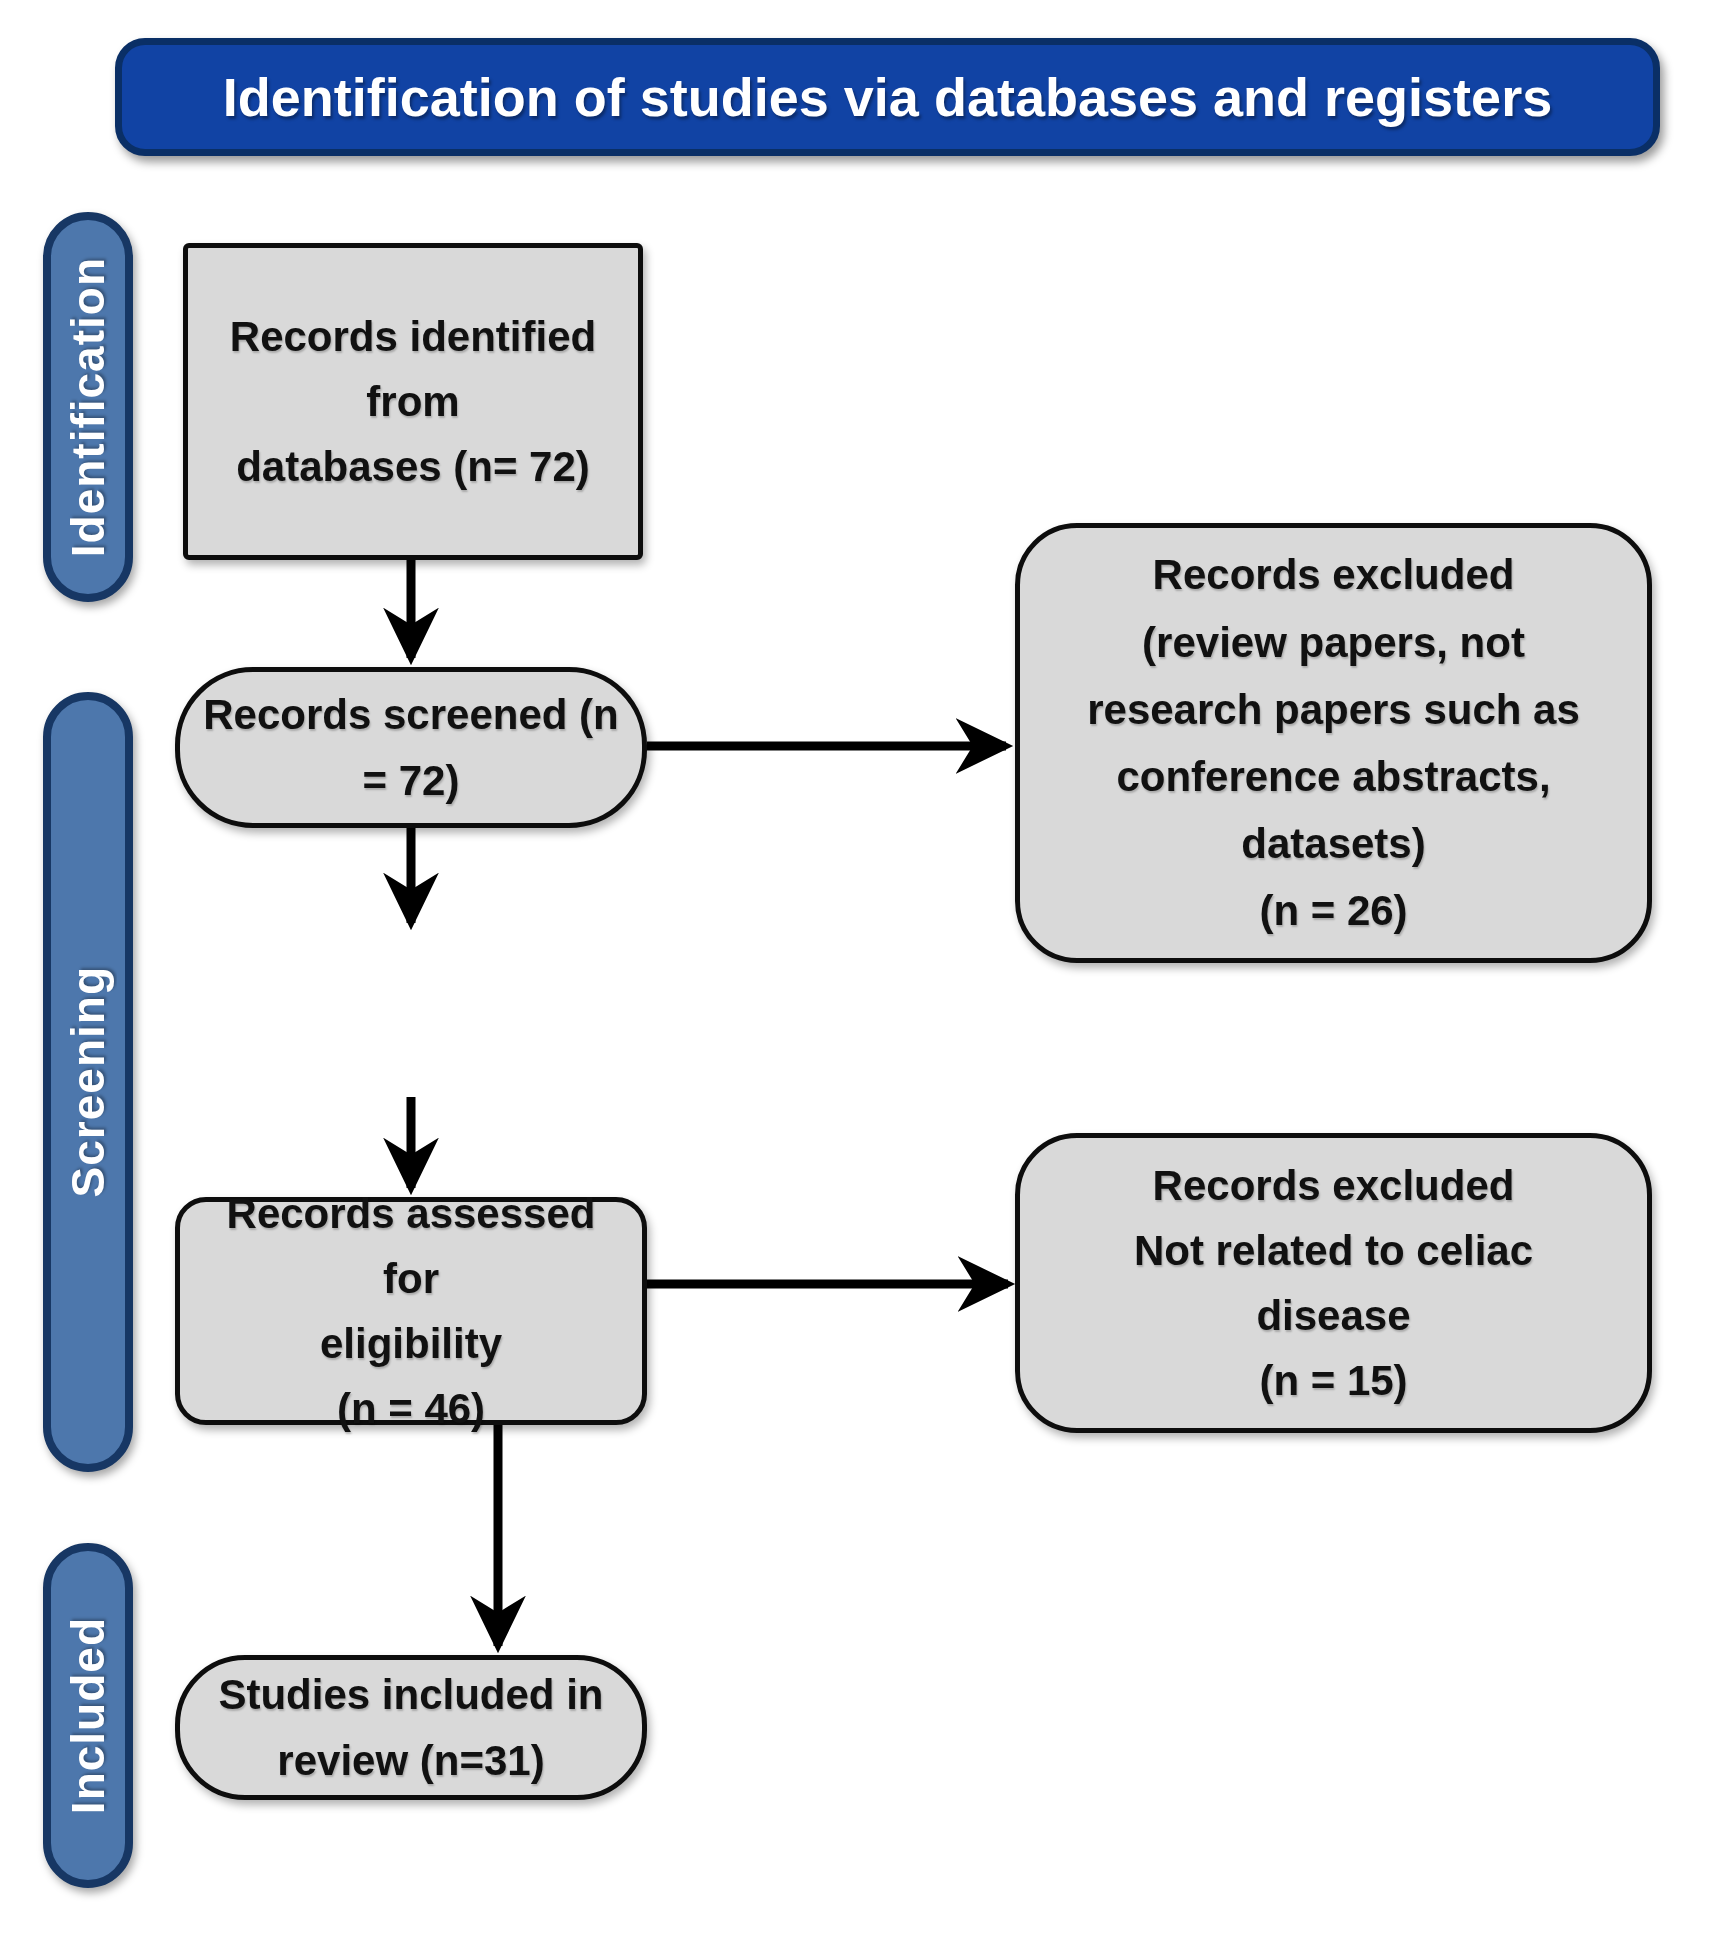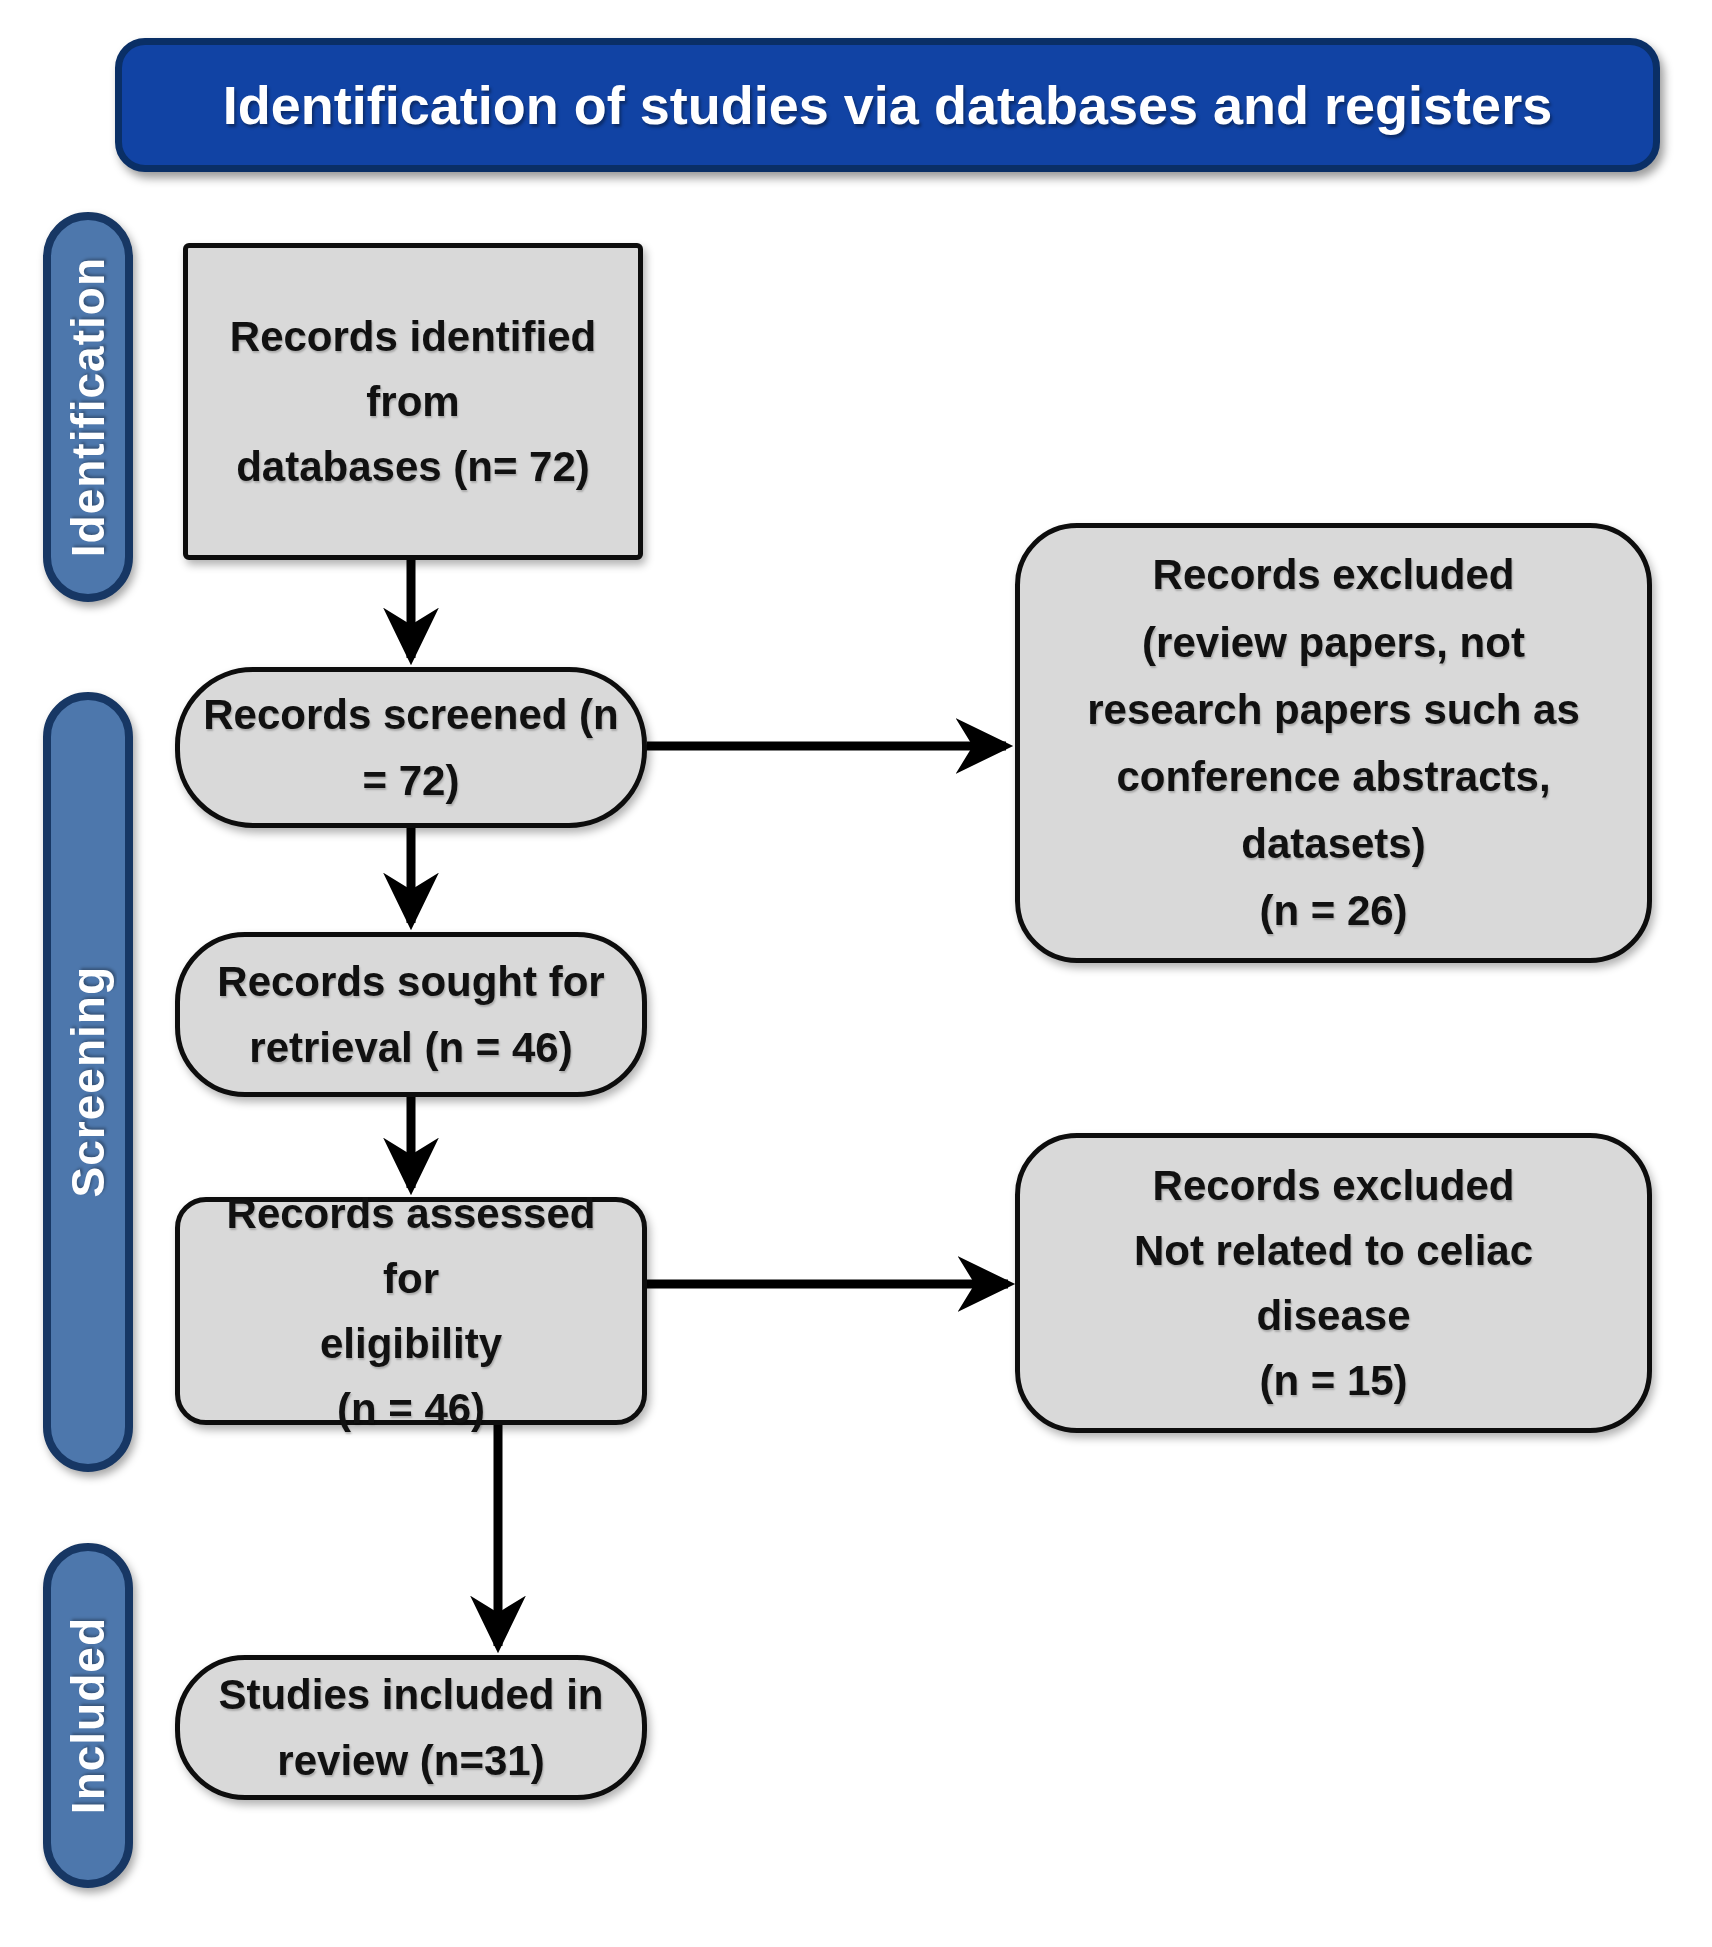--- a/index.html
+++ b/index.html
@@ -2,21 +2,21 @@
 <html style="--banner-fill: #1143a4; --banner-border: #0a2f66; --stage-fill: #4d77ac; --stage-border: #173764; --box-fill: #d9d9d9; --box-border: #0d0d0d; --box-text: #111111; --arrow: #000000;"><head>
 <meta charset="utf-8">
 <style>
   html,body{margin:0;padding:0;background:#ffffff;}
   body{font-family:"Liberation Sans","DejaVu Sans",sans-serif;}
   .canvas{position:relative;width:1712px;height:1947px;background:#ffffff;overflow:hidden;}
 
   .arrows{position:absolute;left:0;top:0;width:1712px;height:1947px;pointer-events:none;}
 
   .banner{
-    position:absolute;left:115px;top:38px;width:1545px;height:134px;
+    position:absolute;left:115px;top:38px;width:1545px;height:118px;
     background:var(--banner-fill,#1143a4);
     border:7px solid var(--banner-border,#0a2f66);
     border-radius:30px;box-sizing:border-box;
     display:flex;align-items:center;justify-content:center;
     color:#ffffff;font-weight:bold;font-size:54px;
     text-shadow:2px 3px 3px rgba(0,0,0,0.35);
     box-shadow:4px 6px 10px rgba(0,0,0,0.40);
   }
 
   .stage-pill{
@@ -103,24 +103,20 @@
 
   <div class="gbox box-excluded-screening">
     <span class="label">Records excluded
 (review papers, not
 research papers such as
 conference abstracts,
 datasets)
 (n = 26)</span>
   </div>
 
-  <div class="gbox box-sought">
-    <span class="label">Records sought for
-retrieval (n = 46)</span>
-  </div>
 
   <div class="gbox box-assessed">
     <span class="label">Records assessed for
 eligibility
 (n = 46)</span>
   </div>
 
   <div class="gbox box-excluded-eligibility">
     <span class="label">Records excluded
 Not related to celiac

